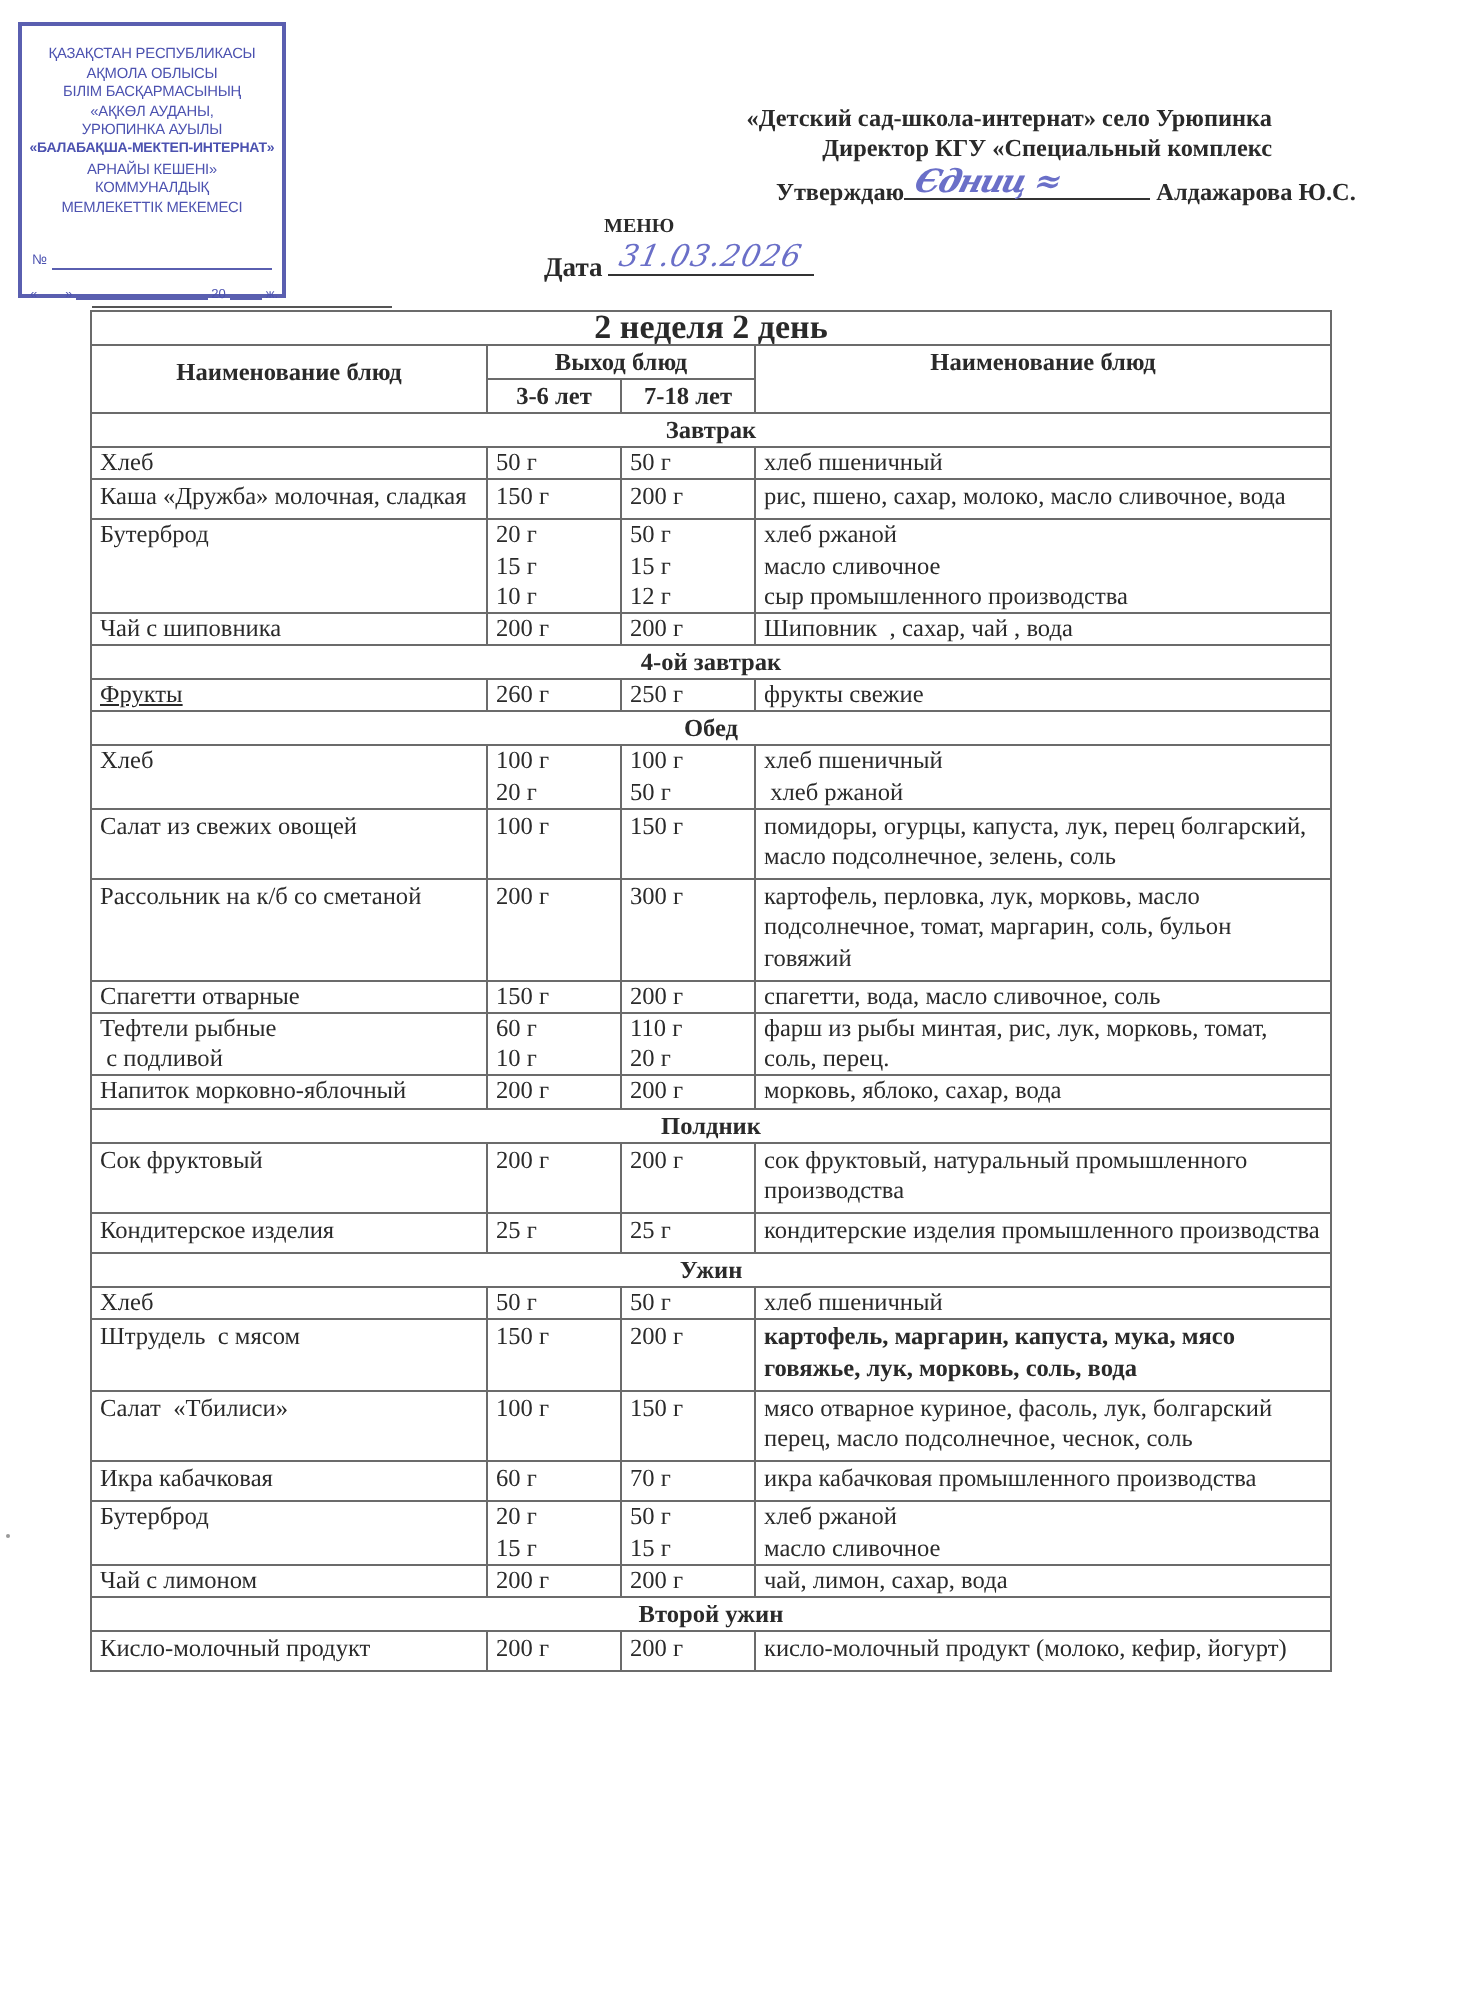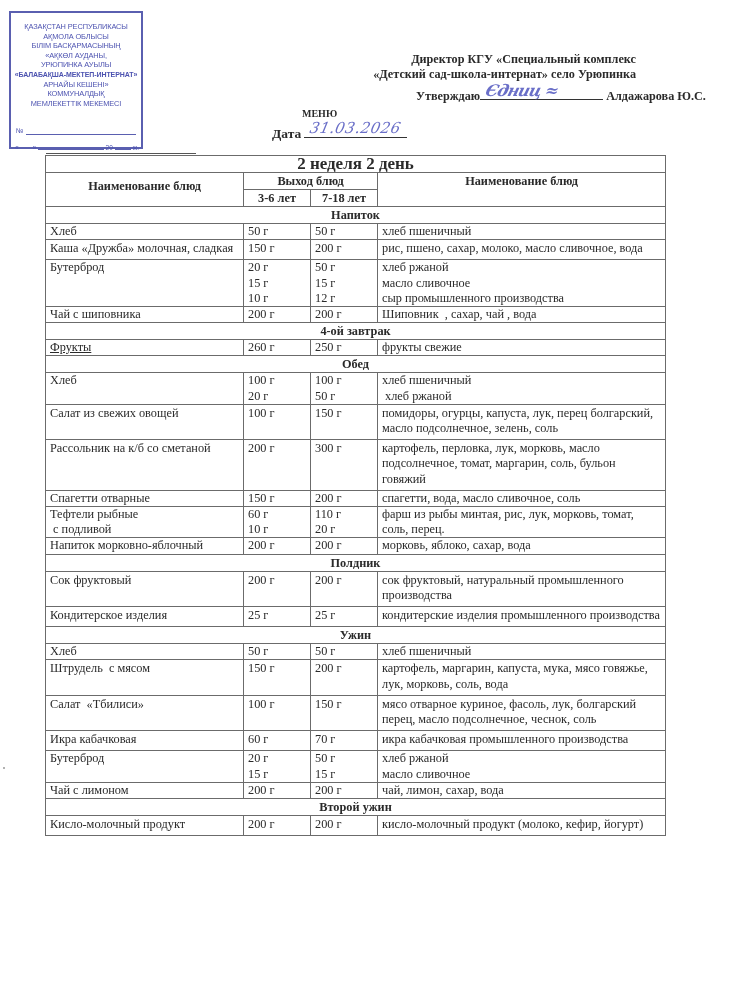--- a/index.html
+++ b/index.html
@@ -13,21 +13,21 @@
     font-family: "Liberation Sans", "DejaVu Sans", sans-serif; font-size: 7.4px; line-height: 9.6px;
     text-align: center; padding-top: 9px;
   }
   .stamp .line { display: block; white-space: nowrap; letter-spacing: -0.1px; }
   .stamp .num { position: absolute; left: 5px; top: 113px; width: 120px; text-align: left; font-size: 7px; }
   .stamp .num::after { content: ""; position: absolute; left: 10px; right: 0; top: 8px; border-bottom: 1px solid #5a5fb0; }
   .stamp .date { position: absolute; left: 4px; top: 130px; width: 124px; font-size: 6.5px; display:flex; justify-content: space-between; }
   .stamp-underline { position: absolute; left: 46px; top: 153px; width: 150px; border-bottom: 1.5px solid #555; }
 
   .approve { position: absolute; right: 96px; top: 52px; text-align: right; font-weight: bold; font-size: 12.2px; line-height: 15px; }
-  .approve-line { position: absolute; left: 388px; top: 88px; width: 250px; font-weight: bold; font-size: 12.2px; white-space: nowrap; margin-left: 28px; }
+  .approve-line { position: absolute; left: 388px; top: 88px; width: 250px; font-weight: bold; font-size: 12.2px; white-space: nowrap; }
   .approve-line .blank { display: inline-block; width: 123px; border-bottom: 1px solid #333; position: relative; height: 11px; vertical-align: baseline; }
   .signature { position: absolute; left: 6px; top: -7px; color: #6a6fc8; font-family: "DejaVu Serif", serif; font-style: italic; font-size: 16px; transform: skewX(-15deg); letter-spacing: -1px; }
 
   .menu-title { position: absolute; left: 302px; top: 108px; font-weight: bold; font-size: 10px; }
   .date-row { position: absolute; left: 272px; top: 123px; font-weight: bold; font-size: 13.5px; white-space: nowrap; }
   .date-row .blank { display: inline-block; width: 103px; border-bottom: 1px solid #333; position: relative; height: 14px; vertical-align: baseline; margin-left: 3px; }
   .date-value { position: absolute; left: 6px; top: -4px; color: #6a6fc8; font-family: "DejaVu Serif", serif; font-style: italic; font-weight: normal; font-size: 15px; transform: skewX(-12deg); letter-spacing: 0.5px; }
 
   table.menu {
     position: absolute; left: 45px; top: 155px; width: 620px; border-collapse: collapse;
@@ -65,22 +65,22 @@
     <span style="margin-left:14px">»</span>
     <span style="flex:1;border-bottom:1px solid #5a5fb0;margin:0 2px 3px"></span>
     <span>20</span>
     <span style="width:16px;border-bottom:1px solid #5a5fb0;margin:0 2px 3px"></span>
     <span>ж.</span>
   </span>
 </div>
 <div class="stamp-underline"></div>
 
 <div class="approve">
+  <div>«Детский сад-школа-интернат» село Урюпинка</div>
   <div>Директор КГУ «Специальный комплекс</div>
-  <div>«Детский сад-школа-интернат» село Урюпинка</div>
 </div>
 <div class="approve-line">
   <span>Утверждаю</span><span class="blank"><span class="signature">Єдниц ≈</span></span>
   <span>Алдажарова Ю.С.</span>
 </div>
 
 <div class="menu-title">МЕНЮ</div>
 <div class="date-row">
   <span>Дата</span><span class="blank"><span class="date-value">31.03.2026</span></span>
 </div>
@@ -101,21 +101,21 @@
       <th colspan="2">Выход блюд</th>
       <th rowspan="2" class="ing-h">Наименование блюд</th>
     </tr>
     <tr class="hdr-row">
       <th>3-6 лет</th>
       <th>7-18 лет</th>
     </tr>
   </thead>
   <tbody id="menu-body">
       <tr class="section-row">
-        <th colspan="4">Напиток</th>
+        <th colspan="4">Завтрак</th>
       </tr>
       <tr>
         <td style="white-space: pre-wrap;">Хлеб</td>
         <td class="grams">
           <span class="sub">50 г</span>
         </td>
         <td class="grams">
           <span class="sub">50 г</span>
         </td>
         <td>
@@ -304,21 +304,21 @@
       </tr>
       <tr class="spacey">
         <td style="white-space: pre-wrap;">Штрудель  с мясом</td>
         <td class="grams">
           <span class="sub">150 г</span>
         </td>
         <td class="grams">
           <span class="sub">200 г</span>
         </td>
         <td>
-          <span class="sub" style="white-space: pre-wrap;">картофель, маргарин, капуста, мука, мясо говяжье, лук, морковь, соль, вода</span>
+          <span class="sub" style="white-space: pre-wrap; font-weight: bold;">картофель, маргарин, капуста, мука, мясо говяжье, лук, морковь, соль, вода</span>
         </td>
       </tr>
       <tr class="spacey">
         <td style="white-space: pre-wrap;">Салат  «Тбилиси»</td>
         <td class="grams">
           <span class="sub">100 г</span>
         </td>
         <td class="grams">
           <span class="sub">150 г</span>
         </td>

